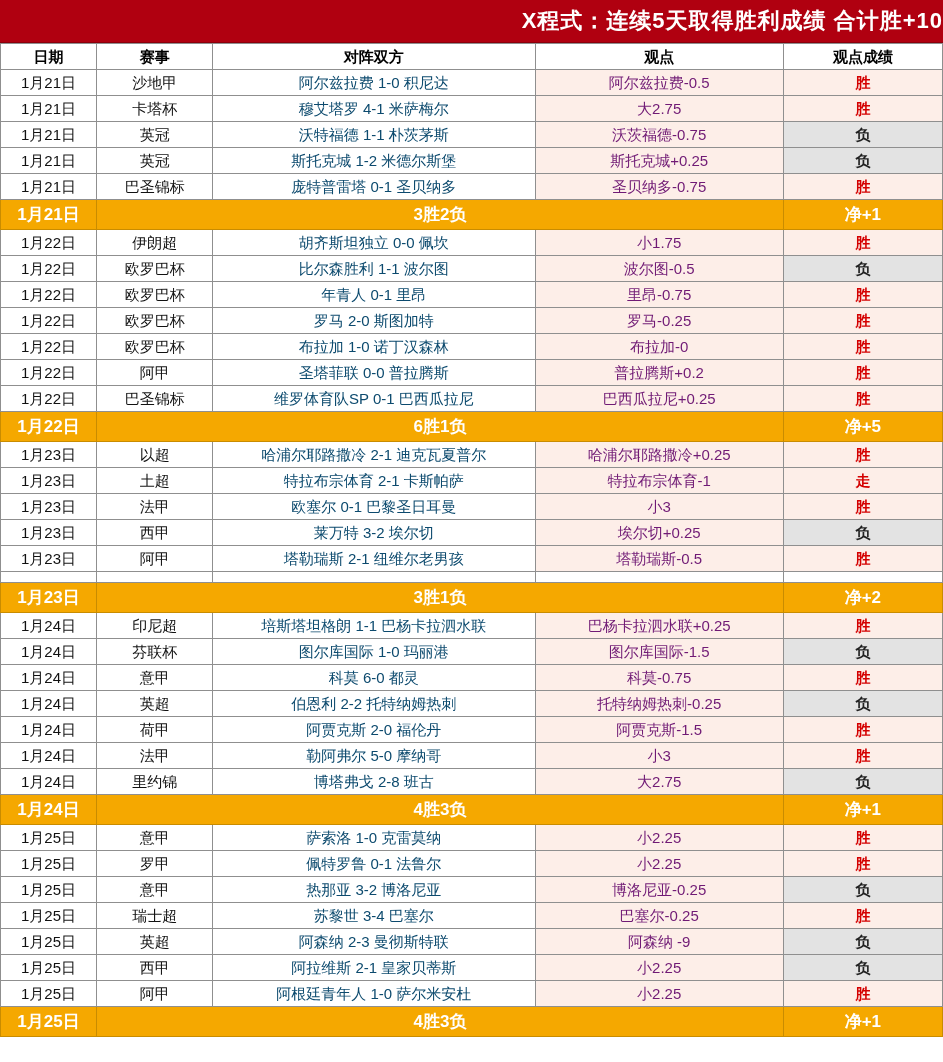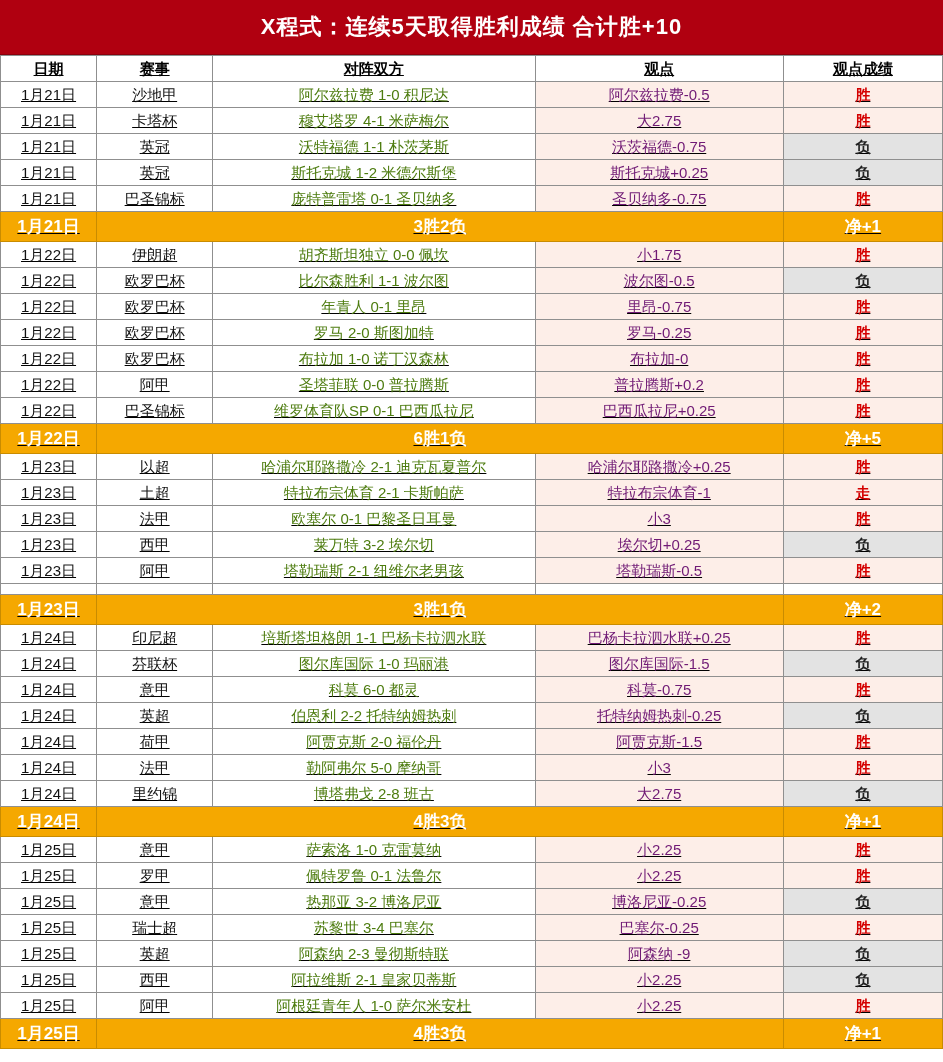--- a/index.html
+++ b/index.html
@@ -9,36 +9,35 @@
     font-family: "Liberation Sans", "DejaVu Sans", sans-serif;
   }
   #page {
     width: 943px;
     height: 1062px;
     position: relative;
     overflow: hidden;
     background: #fff;
   }
   .title-bar {
-    height: 55px;
+    height: 43px;
     background: #b00010;
     color: #ffffff;
     display: flex;
     align-items: center;
-    justify-content: center;
+    justify-content: flex-end;
     font-size: 22px;
     font-weight: bold;
     letter-spacing: 1px;
     border-bottom: 1px solid #8a000c;
   }
   table.grid {
     width: 943px;
     border-collapse: collapse;
     table-layout: fixed;
-    text-decoration: underline;
   }
   table.grid td, table.grid th {
     border: 1px solid #8f8f8f;
     font-size: 15px;
     text-align: center;
     padding: 0;
     height: 25px;
     line-height: 25px;
     white-space: nowrap;
     overflow: hidden;
@@ -52,21 +51,21 @@
     color: #000;
   }
   
   .c-date   { width: 96px; }
   .c-league { width: 116px; }
   .c-match  { width: 322px; }
   .c-view   { width: 248px; }
   .c-result { width: 159px; }
 
   td.date, td.league { background: #ffffff; color: #111; }
-  td.match { background: #ffffff; color: #4d7c0f; }
+  td.match { background: #ffffff; color: #0c4a6e; }
   td.view  { background: #fdeee8; color: #701a75; }
   td.result { font-weight: bold; font-size: 15px; }
   td.result.win  { background: #fdeee8; color: #d40000; }
   td.result.lose { background: #e3e3e3; color: #222; }
   td.result.draw { background: #fdeee8; color: #d40000; }
 
   tr.summary td {
     background: #f5a800;
     color: #ffffff;
     font-weight: bold;

